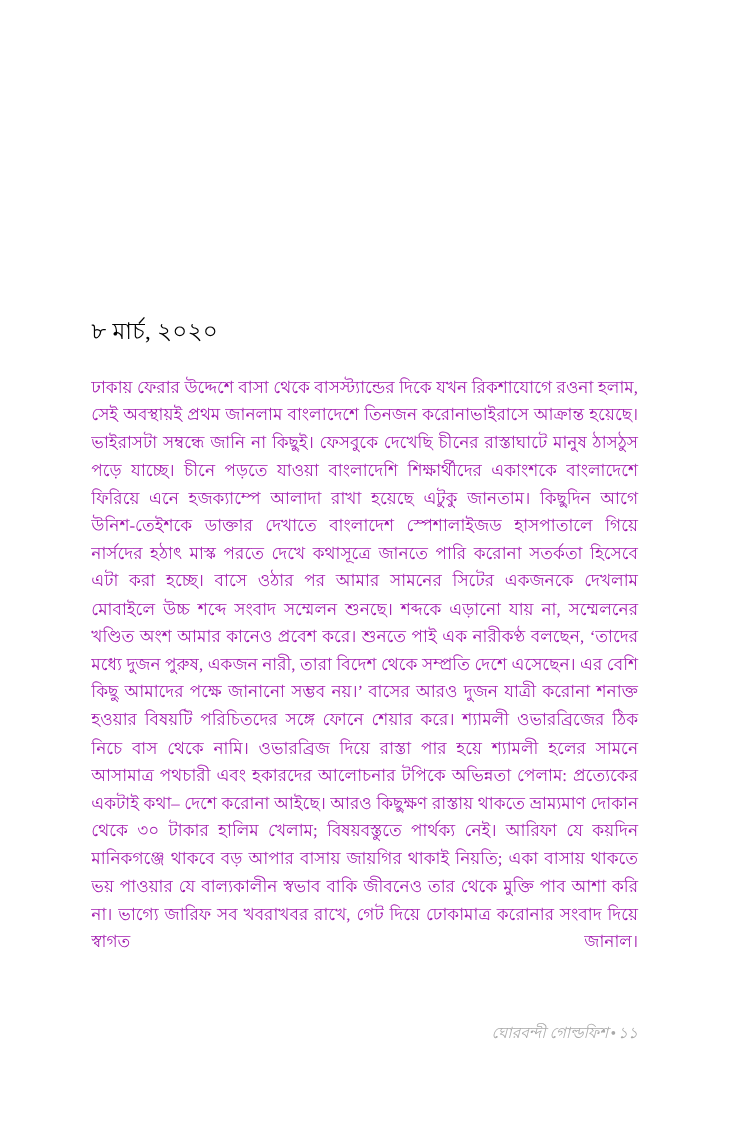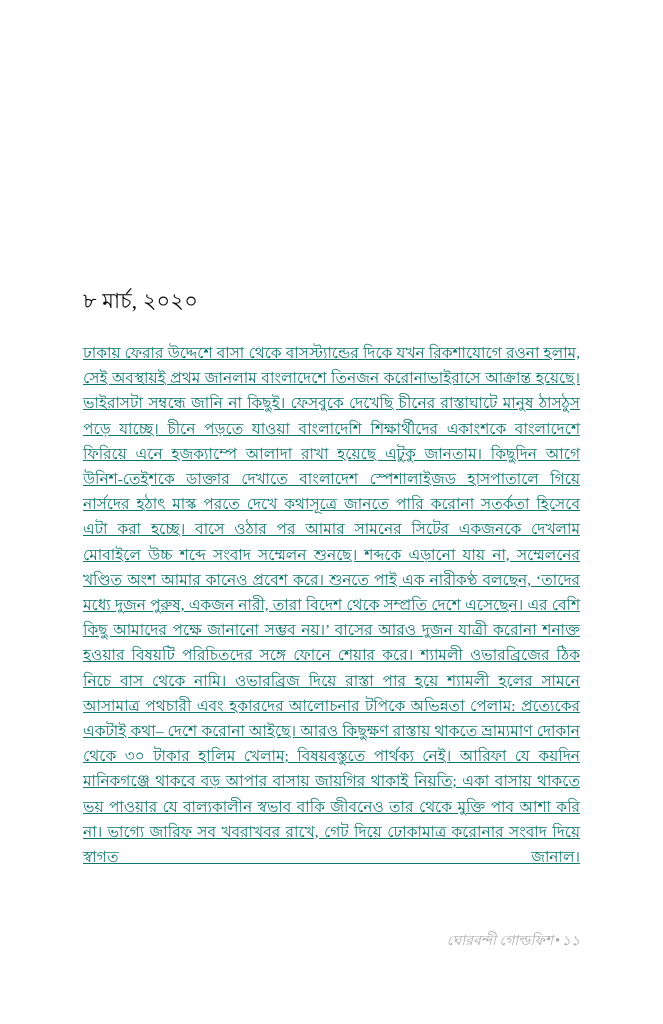--- a/index.html
+++ b/index.html
@@ -43,25 +43,24 @@
     color: #000000;
     margin: 0 0 26px 0;
     white-space: nowrap;
   }
 
   .body-copy {
     font-size: 15.4px;
     line-height: 25.2px;
     text-align: justify;
     text-justify: inter-word;
-    color: #0f766e;
+    color: #a21caf;
     margin: 0;
     word-spacing: 0.2px;
     hyphens: none;
-    text-decoration: underline;
   }
 
   .body-copy::after {
     content: "";
     display: inline-block;
     width: 100%;
   }
 
   .footer {
     position: absolute;

